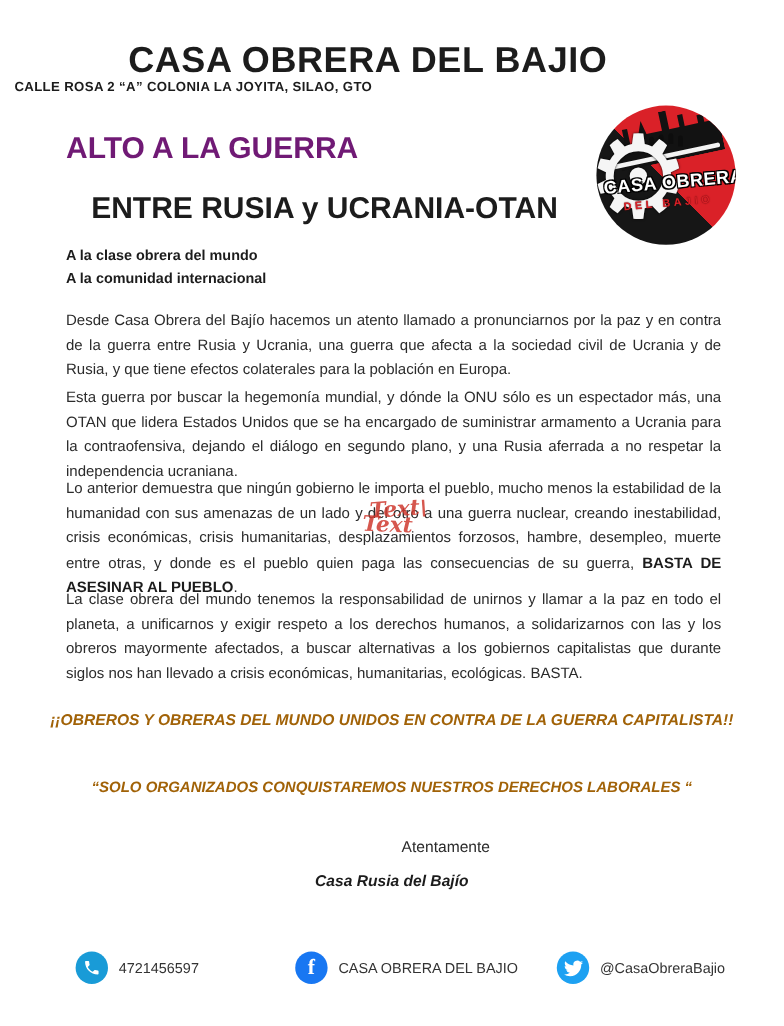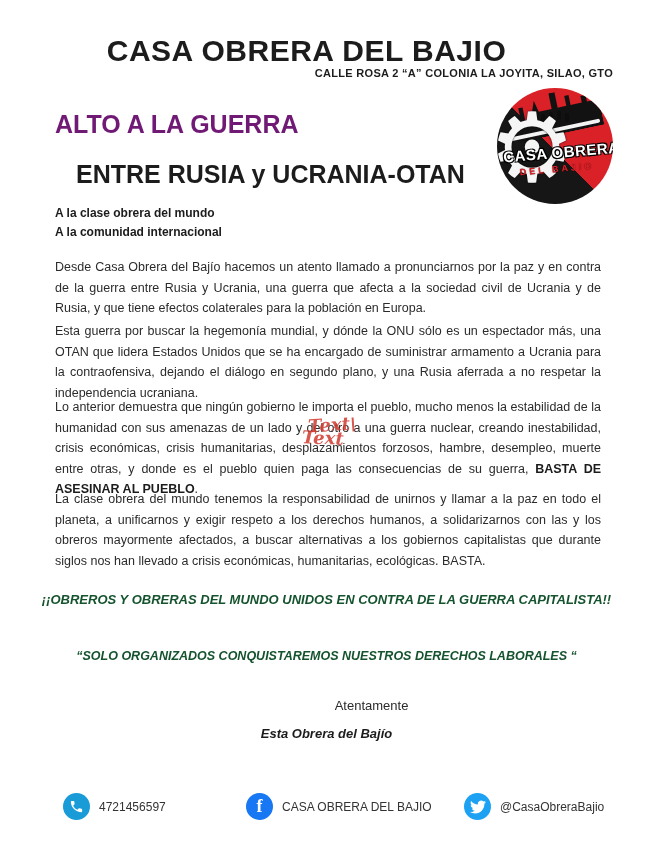--- a/index.html
+++ b/index.html
@@ -6,22 +6,22 @@
   .page{
     position:relative;width:653px;height:855px;background:#fff;overflow:hidden;
     font-family:"Liberation Sans",sans-serif;color:#262626;
   }
   
   .title{
     position:absolute;top:34px;left:0;width:613px;text-align:center;
     font-size:30px;font-weight:bold;color:#1c1c1c;letter-spacing:.5px;
   }
   .address{
-    position:absolute;top:67px;left:0;width:613px;text-align:right;
-    font-size:11px;font-weight:bold;color:#1c1c1c;letter-spacing:.3px;
+    position:absolute;top:67px;left:0;width:613px;text-align:left;
+    font-size:11px;font-weight:bold;color:#1c1c1c;letter-spacing:.3px;padding-left:12px;
   }
   
   .logo{position:absolute;left:497px;top:88px;width:116px;height:116px;}
   .logo-circle{
     position:absolute;inset:0;border-radius:50%;
     background:linear-gradient(45deg,var(--black,#161616) 48%,var(--red,#da2128) 48%);
     overflow:hidden;
   }
   .factory{
     position:absolute;left:16px;top:4px;width:88px;height:42px;
@@ -66,21 +66,21 @@
   
   .watermark{position:absolute;left:300px;top:412px;width:80px;height:50px;pointer-events:none;}
   .wm1,.wm2{
     position:absolute;font-family:"DejaVu Serif",serif;font-style:italic;font-weight:bold;
     color:var(--watermark,#cf3a30);opacity:.85;font-size:18px;
   }
   .wm1{left:8px;top:2px;transform:rotate(-4deg);}
   .wm1::after{content:"";display:inline-block;width:2px;height:14px;background:var(--watermark,#cf3a30);margin-left:2px;vertical-align:-2px;}
   .wm2{left:2px;top:15px;transform:rotate(2deg);}
   
-  .slogan{position:absolute;left:0;width:653px;text-align:center;font-weight:bold;font-style:italic;color:#14532d;}
+  .slogan{position:absolute;left:0;width:653px;text-align:center;font-weight:bold;font-style:italic;color:#a16207;}
   .s1{top:592px;font-size:13px;}
   .s2{top:649px;font-size:12.5px;}
   .salutation{position:absolute;left:0;top:698px;width:653px;text-align:center;font-size:13px;color:#2b2b2b;padding-left:45px;}
   .signature{position:absolute;left:0;top:726px;width:653px;text-align:center;font-size:13px;font-weight:bold;font-style:italic;color:#1c1c1c;}
   
   .footer{position:absolute;left:11px;top:793px;width:548px;height:34px;}
   .contact{position:absolute;display:flex;align-items:center;gap:9px;}
   .c-phone{left:52px;} .c-facebook{left:235px;} .c-twitter{left:453px;align-items:center;}
   .cicon{
     width:27px;height:27px;border-radius:50%;display:flex;align-items:center;justify-content:center;
@@ -129,21 +129,21 @@
 
   <div class="watermark">
     <span class="wm1">Text</span>
     <span class="wm2">Text</span>
   </div>
 
   <div class="slogan s1">¡¡OBREROS Y OBRERAS DEL MUNDO UNIDOS EN CONTRA DE LA GUERRA CAPITALISTA!!</div>
   <div class="slogan s2">“SOLO ORGANIZADOS CONQUISTAREMOS NUESTROS DERECHOS LABORALES “</div>
 
   <div class="salutation">Atentamente</div>
-  <div class="signature">Esta Obrera del Bajío</div>
+  <div class="signature">Casa Rusia del Bajío</div>
 
   <div class="footer">
     <div class="contact c-phone">
       <span class="cicon phone-bg">
         <svg width="15" height="15" viewBox="0 0 24 24">
             <path fill="#ffffff" d="M6.62 10.79c1.44 2.83 3.76 5.14 6.59 6.59l2.2-2.2c.27-.27.67-.36 1.02-.24 1.12.37 2.33.57 3.57.57.55 0 1 .45 1 1V20c0 .55-.45 1-1 1-9.39 0-17-7.61-17-17 0-.55.45-1 1-1h3.5c.55 0 1 .45 1 1 0 1.25.2 2.45.57 3.57.11.35.03.74-.25 1.02l-2.2 2.2z"></path>
           </svg>
       </span>
       <span class="clabel">4721456597</span>
     </div>

